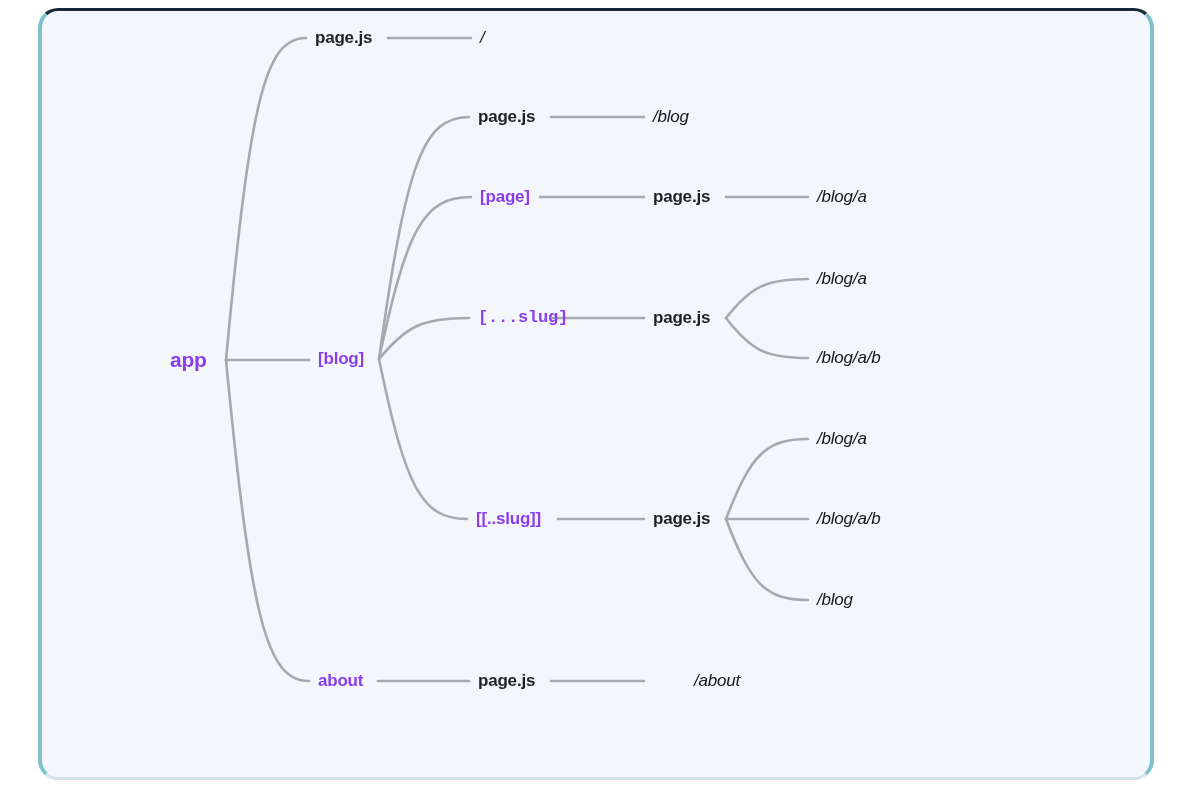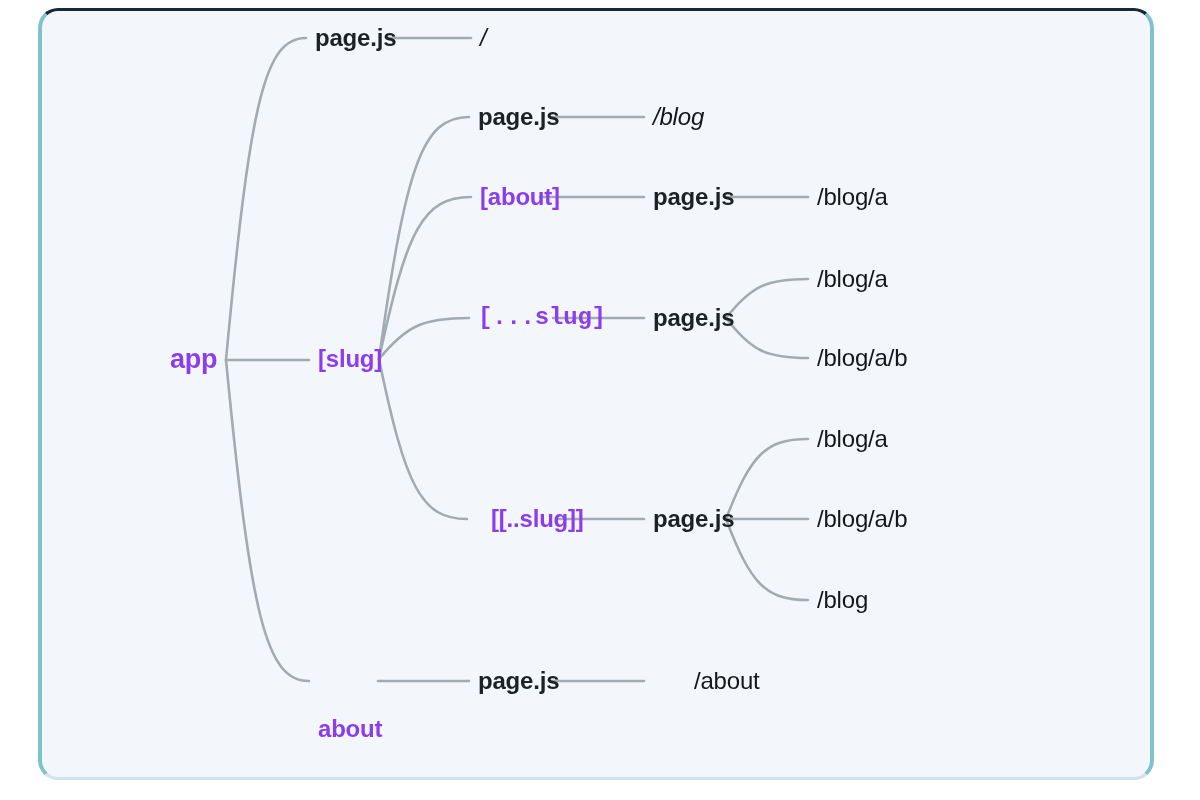--- a/index.html
+++ b/index.html
@@ -47,28 +47,28 @@
   }
   .nodes {
     position: absolute;
     inset: 0;
     z-index: 2;
   }
   .node {
     position: absolute;
     transform: translateY(-52%);
     white-space: nowrap;
-    font-size: 24px;
+    font-size: 17px;
     font-weight: 700;
     letter-spacing: -0.2px;
     line-height: 1;
   }
   .node.folder { color: var(--folder, #8b3dee); }
   .node.file   { color: var(--file, #1c2128); }
-  .node.route  { color: var(--route, #14171c); font-weight: 500; }
+  .node.route  { color: var(--route, #14171c); font-weight: 500; font-style: italic; }
   .node.italic { font-style: italic; }
 </style>
 </head>
 <body>
 
 <div class="stage">
   <div class="card"></div>
   <svg class="edges" id="edges" xmlns="http://www.w3.org/2000/svg">
       <path d="M 226 360 C 250 102.39999999999998, 264.4 38, 306 38"></path>
       <path d="M 388 38 L 471 38"></path>
@@ -85,35 +85,35 @@
       <path d="M 726 318 C 750.6 350, 765.36 358, 808 358"></path>
       <path d="M 379 359 C 405.4 487, 421.24 519, 467 519"></path>
       <path d="M 558 519 L 644 519"></path>
       <path d="M 726 519 C 750.6 455, 765.36 439, 808 439"></path>
       <path d="M 726 519 L 808 519"></path>
       <path d="M 726 519 C 750.6 583.8, 765.36 600, 808 600"></path>
       <path d="M 378 681 L 469 681"></path>
       <path d="M 551 681 L 644 681"></path>
     </svg>
   <div class="nodes" id="nodes">
-      <div class="node folder" style="font-size: 27px; left: 170px; top: 360px;">app</div>
+      <div class="node folder" style="font-size: 21px; left: 170px; top: 360px;">app</div>
       <div class="node file" style="left: 315px; top: 38px;">page.js</div>
       <div class="node route italic" style="left: 480px; top: 38px;">/</div>
-      <div class="node folder" style="left: 318px; top: 359px;">[slug]</div>
+      <div class="node folder" style="left: 318px; top: 359px;">[blog]</div>
       <div class="node file" style="left: 478px; top: 117px;">page.js</div>
       <div class="node route italic" style="left: 653px; top: 117px;">/blog</div>
-      <div class="node folder" style="left: 480px; top: 197px;">[about]</div>
+      <div class="node folder" style="left: 480px; top: 197px;">[page]</div>
       <div class="node file" style="left: 653px; top: 197px;">page.js</div>
       <div class="node route" style="left: 817px; top: 197px;">/blog/a</div>
       <div class="node folder" style="left: 478px; top: 318px; font-family: Liberation Mono, monospace;">[...slug]</div>
       <div class="node file" style="left: 653px; top: 318px;">page.js</div>
       <div class="node route" style="left: 817px; top: 279px;">/blog/a</div>
       <div class="node route" style="left: 817px; top: 358px;">/blog/a/b</div>
-      <div class="node folder" style="left: 491px; top: 519px;">[[..slug]]</div>
+      <div class="node folder" style="left: 476px; top: 519px;">[[..slug]]</div>
       <div class="node file" style="left: 653px; top: 519px;">page.js</div>
       <div class="node route" style="left: 817px; top: 439px;">/blog/a</div>
       <div class="node route" style="left: 817px; top: 519px;">/blog/a/b</div>
       <div class="node route" style="left: 817px; top: 600px;">/blog</div>
-      <div class="node folder" style="left: 318px; top: 681px; margin-top: 48px;">about</div>
+      <div class="node folder" style="left: 318px; top: 681px;">about</div>
       <div class="node file" style="left: 478px; top: 681px;">page.js</div>
       <div class="node route" style="left: 653px; top: 681px; margin-left: 41px;">/about</div>
     </div>
 </div>
 
 </body></html>

